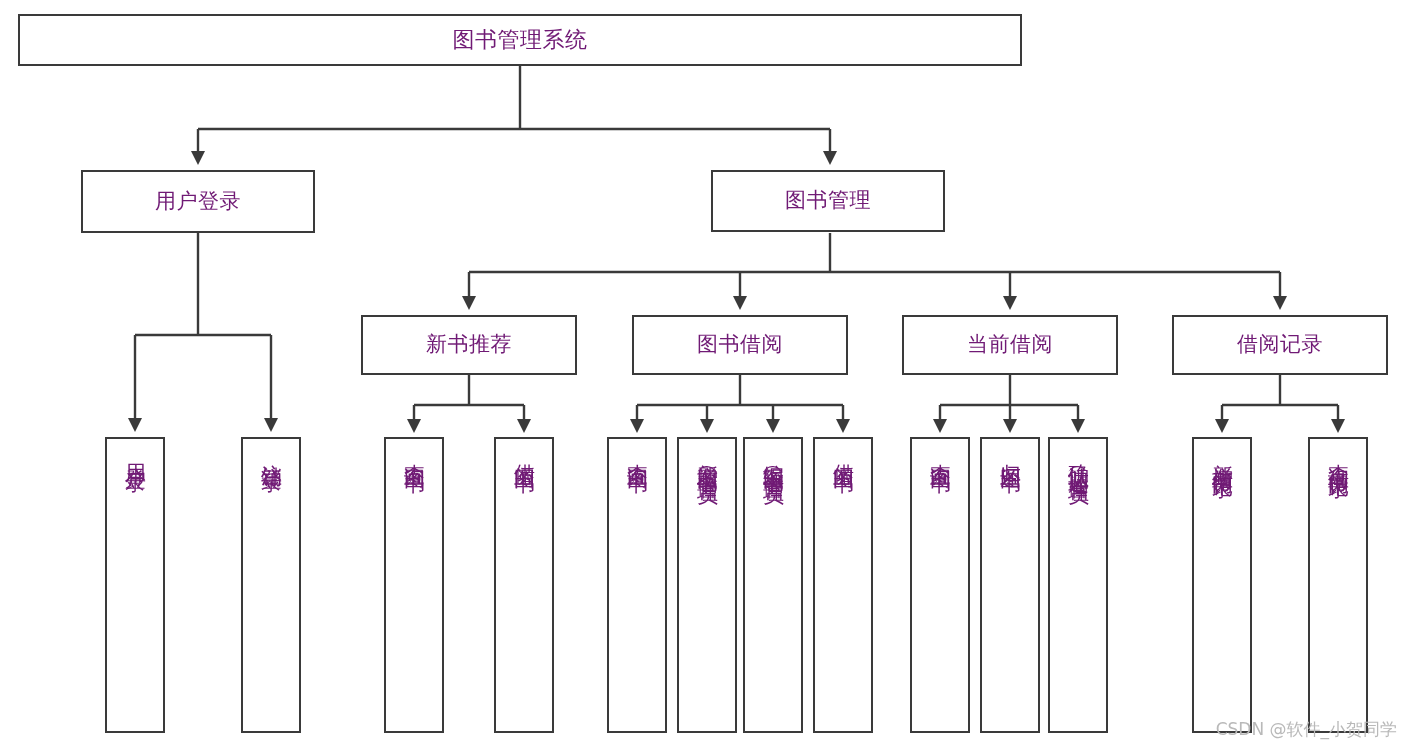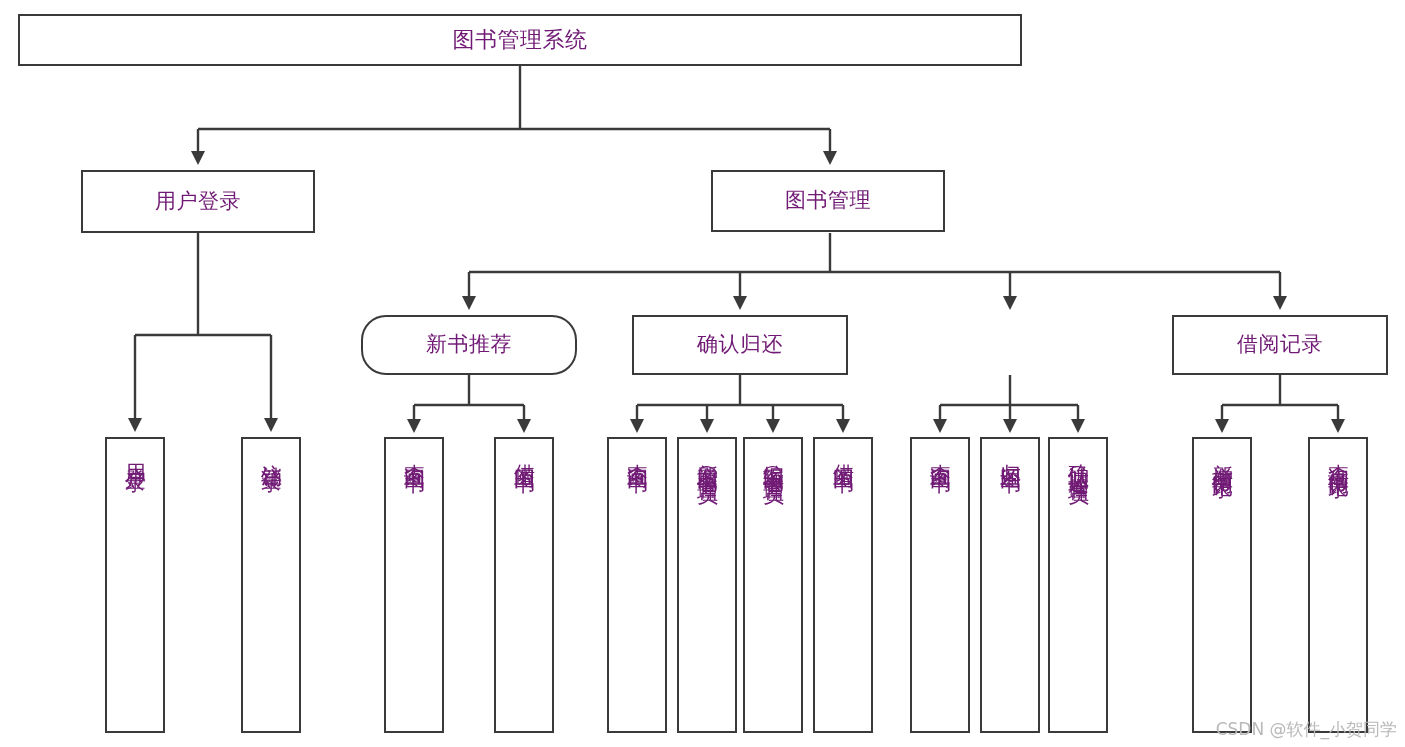--- a/index.html
+++ b/index.html
@@ -116,25 +116,28 @@
     <span class="label">图书管理系统</span>
   </div>
 
   <div class="node horiz" style="left:81px;top:170px;width:234px;height:63px;">
     <span class="label">用户登录</span>
   </div>
   <div class="node horiz" style="left:711px;top:170px;width:234px;height:62px;">
     <span class="label">图书管理</span>
   </div>
 
-  <div class="node horiz" style="left:361px;top:315px;width:216px;height:60px;border-radius:25px;">
+  <div class="node horiz" style="left:361px;top:315px;width:216px;height:60px;">
     <span class="label">新书推荐</span>
   </div>
   <div class="node horiz" style="left:632px;top:315px;width:216px;height:60px;">
-    <span class="label">确认归还</span>
+    <span class="label">图书借阅</span>
+  </div>
+  <div class="node horiz" style="left:902px;top:315px;width:216px;height:60px;">
+    <span class="label">当前借阅</span>
   </div>
   <div class="node horiz" style="left:1172px;top:315px;width:216px;height:60px;">
     <span class="label">借阅记录</span>
   </div>
 
   <div class="node vert" style="left:105px;top:437px;width:60px;height:296px;">
     <span class="label">用户登录</span>
   </div>
   <div class="node vert" style="left:241px;top:437px;width:60px;height:296px;">
     <span class="label">注销登录</span>

